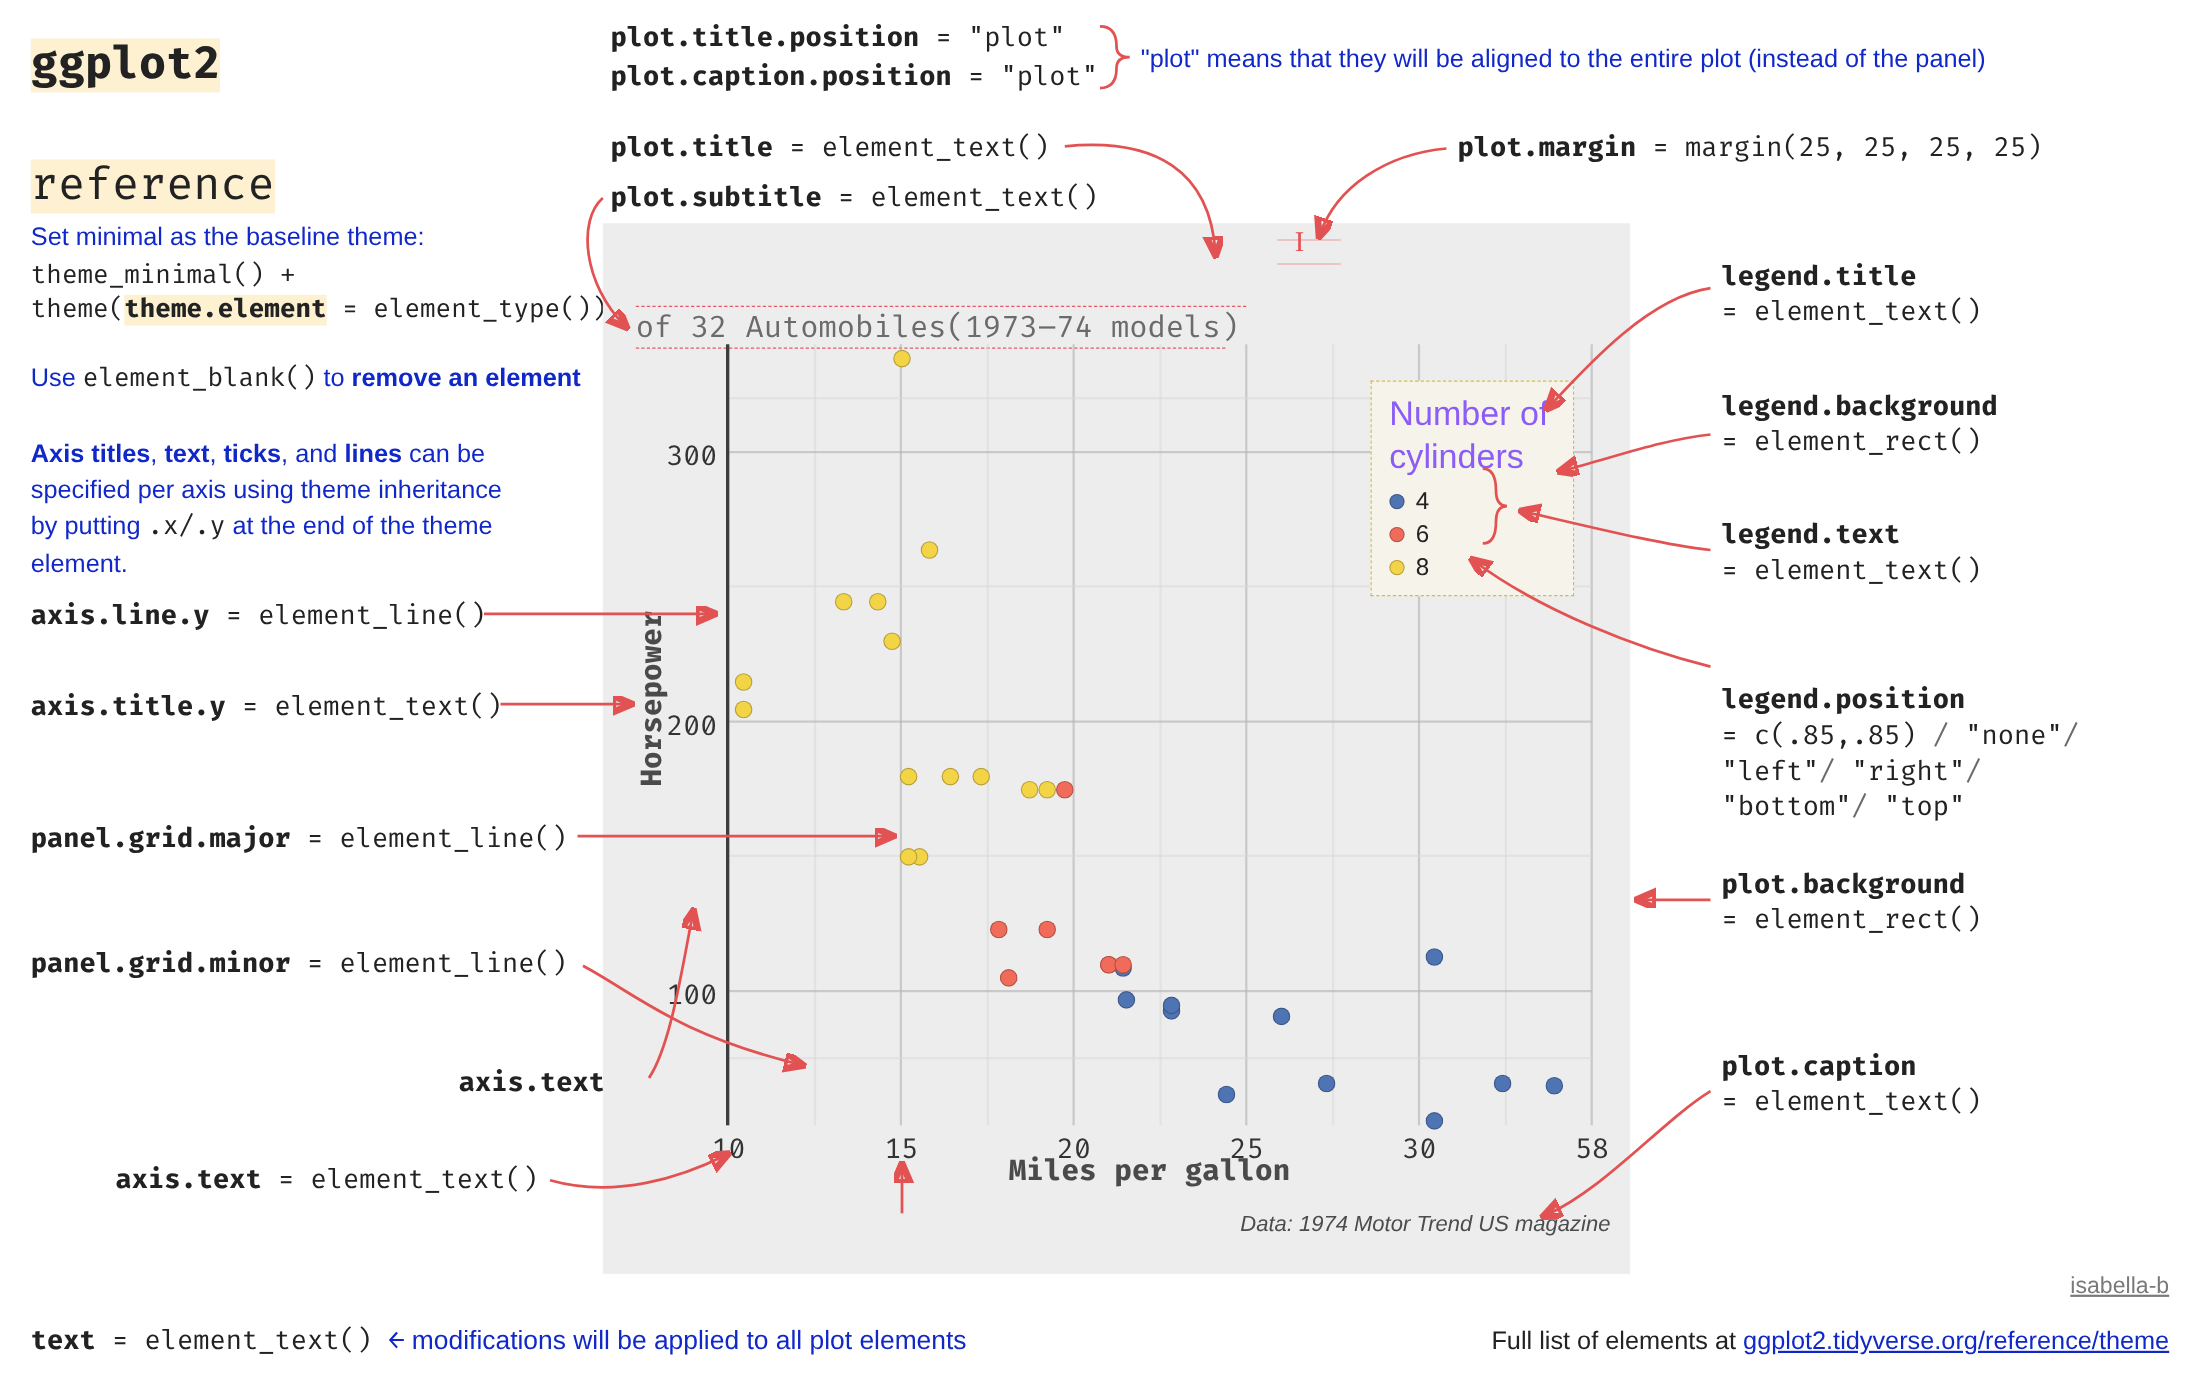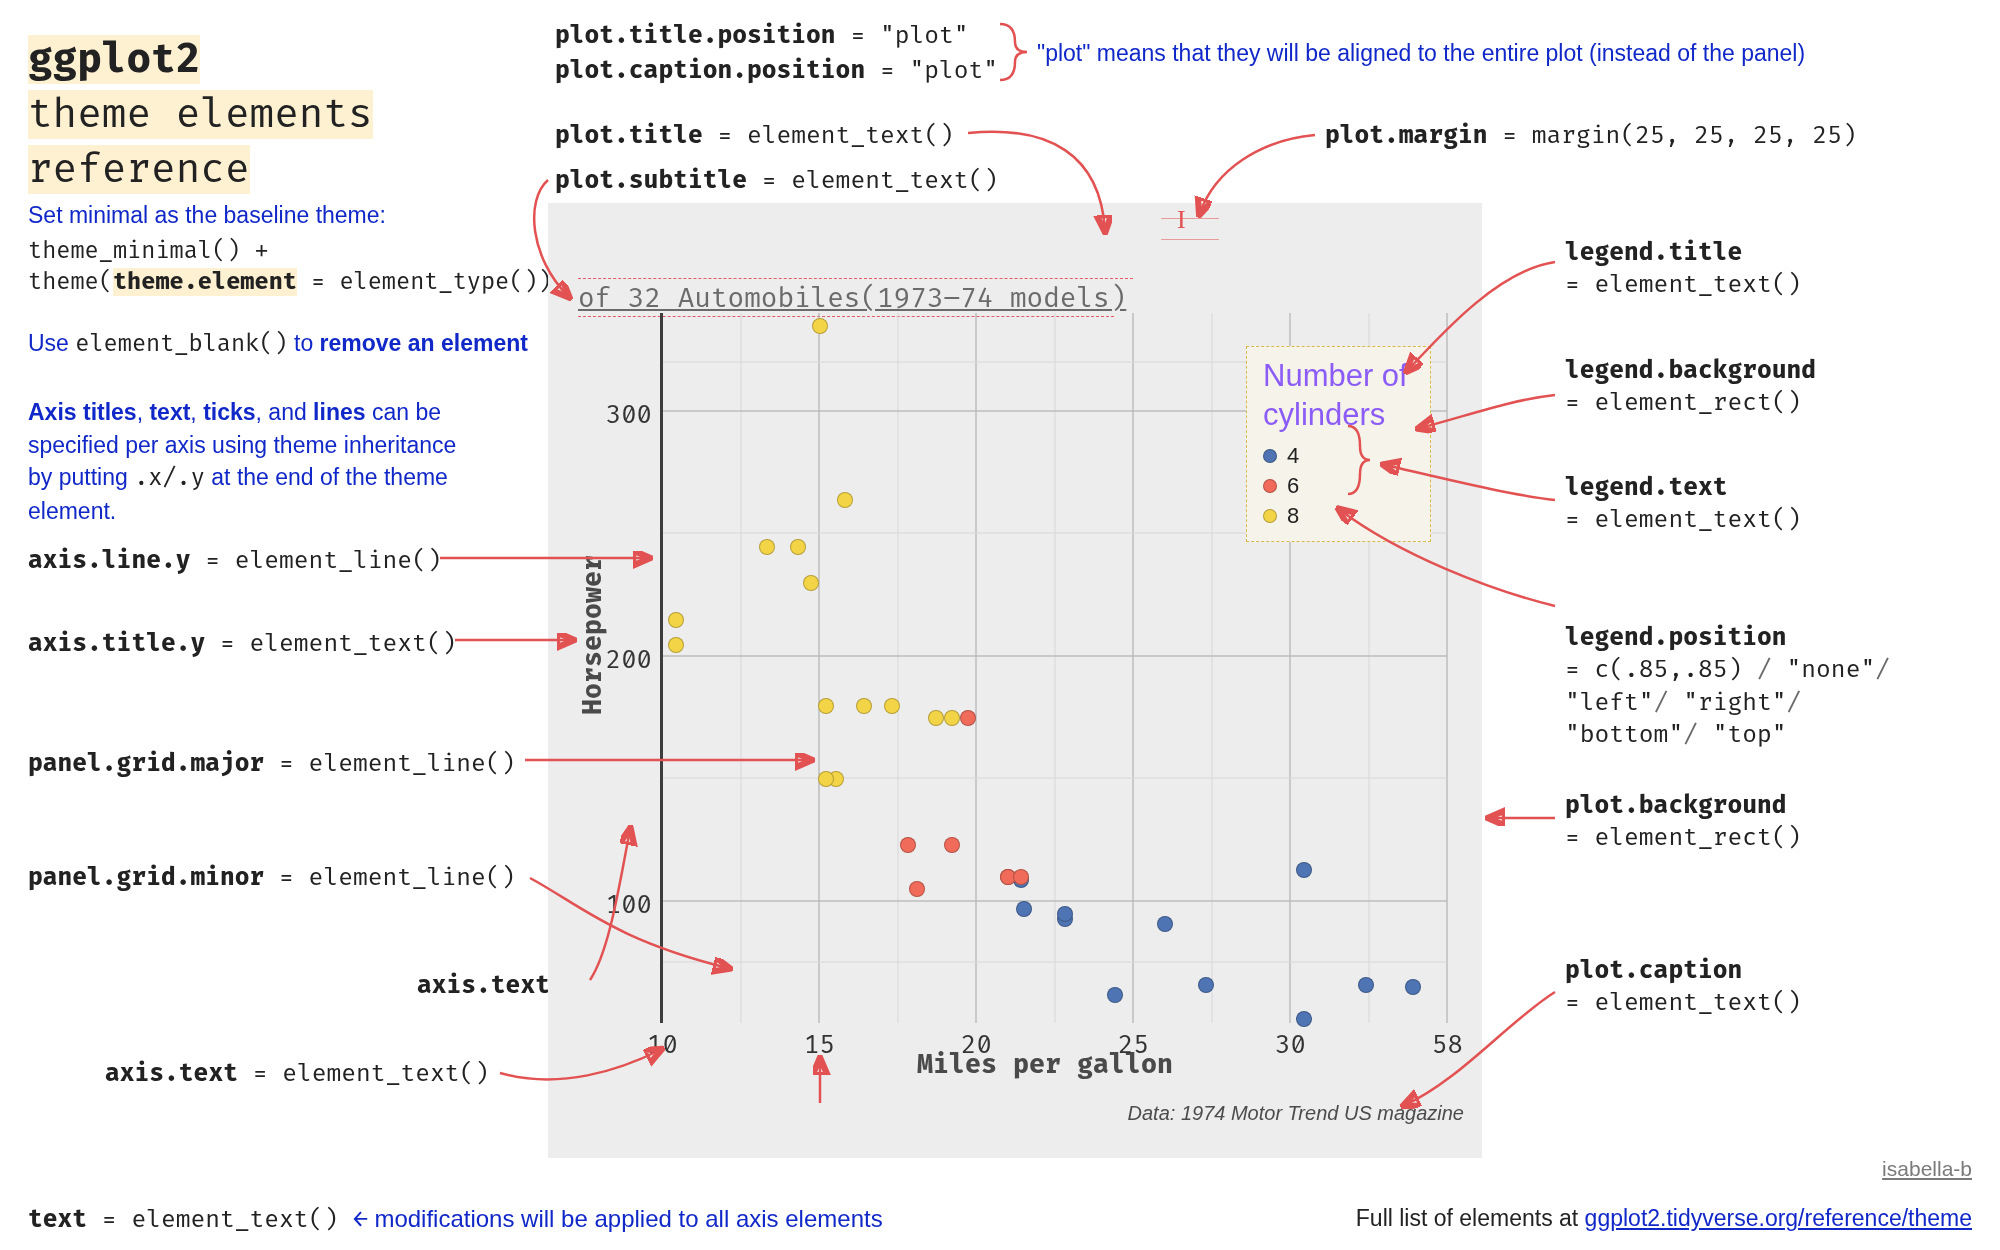--- a/index.html
+++ b/index.html
@@ -36,21 +36,21 @@
   .margin-cursor{position:absolute;color:#e35252;font-size:26px;}
   .red-brace{stroke:#e35252;stroke-width:2;fill:none;}
 </style>
 </head>
 <body>
 
 <div class="page">
 
   <div class="txt mono" style="left:28px;top:32px;font-size:40px;line-height:1.38;">
     <span class="bold highlight">ggplot2</span><br>
-    <span class="highlight">theme elements</span><br>
+    <br>
     <span class="highlight">reference</span>
   </div>
 
   <div class="txt sans blue" style="left:28px;top:200px;font-size:23px;">Set minimal as the baseline theme:</div>
   <div class="txt mono" style="left:28px;top:236px;font-size:23px;">
     <span>theme_minimal() +</span><br>
     <span>theme(</span><span class="bold highlight">theme.element</span><span> = element_type())</span>
   </div>
 
   <div class="txt sans" style="left:28px;top:328px;font-size:23px;">
@@ -81,21 +81,21 @@
 
   <div class="txt mono" style="left:555px;top:120px;font-size:24px;"><span class="bold">plot.title</span><span> = element_text()</span></div>
   <div class="txt mono" style="left:555px;top:165px;font-size:24px;"><span class="bold">plot.subtitle</span><span> = element_text()</span></div>
   <div class="txt mono" style="left:1325px;top:120px;font-size:24px;"><span class="bold">plot.margin</span><span> = margin(25, 25, 25, 25)</span></div>
 
   <div class="plotbg" style="left:548px;top:203px;width:934px;height:955px;"></div>
 
   <div class="panel" style="left:662px;top:313px;width:785px;height:710px;background:transparent;"></div>
 
   <div class="title-dash" style="left:578px;top:278px;width:555px;"></div>
-  <div class="txt mono grey" style="left:578px;top:281px;font-size:27px;text-decoration:underline;">of 32 Automobiles(1973–74 models)</div>
+  <div class="txt mono grey" style="left:578px;top:281px;font-size:27px;">of 32 Automobiles(1973–74 models)</div>
   <div class="title-dash" style="left:578px;top:316px;width:536px;"></div>
 
   <div class="txt mono bold vert" style="left:576px;top:555px;font-size:26px;color:#4a4a4a;">Horsepower</div>
 
   <div class="txt mono bold" style="left:917px;top:1048px;font-size:26px;color:#4a4a4a;">Miles per gallon</div>
 
   <div class="txt sans italic" style="right:536px;top:1100px;font-size:20px;color:#4c4c4c;">Data: 1974 Motor Trend US magazine</div>
 
   <div id="plot-dyn" style="position:absolute;left:662px;top:313px;width:785px;height:710px;">
       <div class="gridmajor" style="left:-1px;top:0;width:2px;height:710px;"></div>
@@ -238,20 +238,20 @@
     <path d="M1555,500 C1510,495 1450,480 1385,465" marker-end="url(#ah)"></path>
 
     <path d="M1555,606 C1490,590 1400,555 1340,510" marker-end="url(#ah)"></path>
 
     <path d="M1555,818 L1490,818" marker-end="url(#ah)"></path>
 
     <path d="M1555,992 C1510,1020 1460,1080 1405,1105" marker-end="url(#ah)"></path>
   </svg>
 
   <div class="txt mono" style="left:28px;top:1203px;font-size:24px;">
-    <span class="bold">text</span><span> = element_text() </span><span class="blue">←</span><span class="blue sans">  modifications will be applied to all axis elements</span>
+    <span class="bold">text</span><span> = element_text() </span><span class="blue">←</span><span class="blue sans">  modifications will be applied to all plot elements</span>
   </div>
   <div class="txt sans" style="right:28px;top:1203px;font-size:23px;">
     <span>Full list of elements at </span><a class="bluelink">ggplot2.tidyverse.org/reference/theme</a>
   </div>
   <div class="txt sans link" style="right:28px;top:1155px;font-size:21px;">isabella-b</div>
 
 </div>
 
 </body></html>

